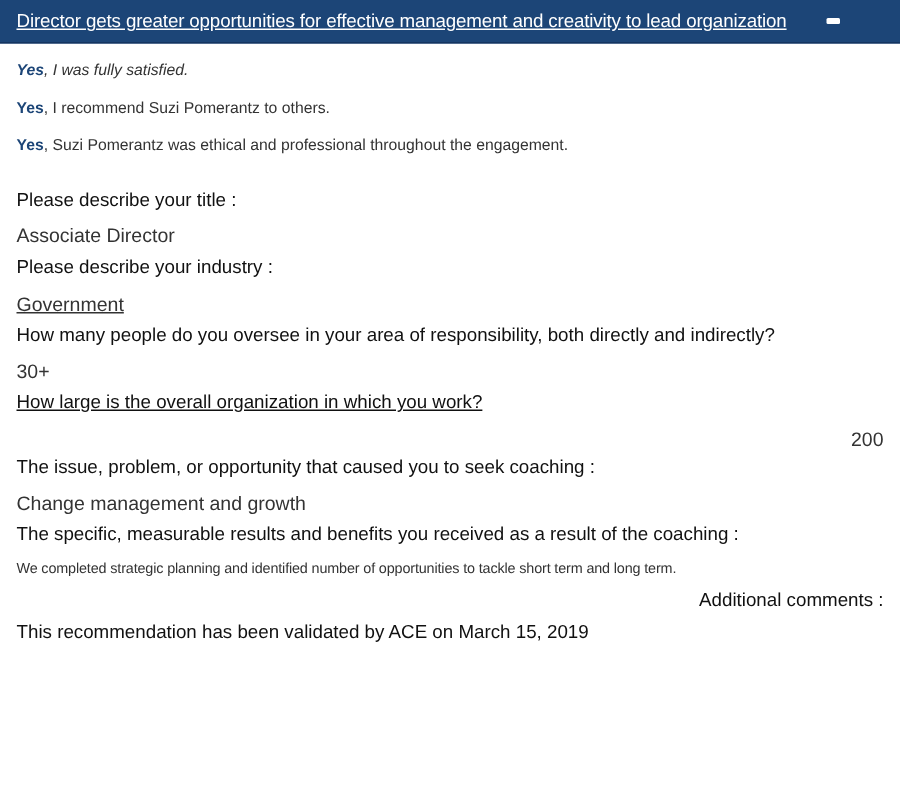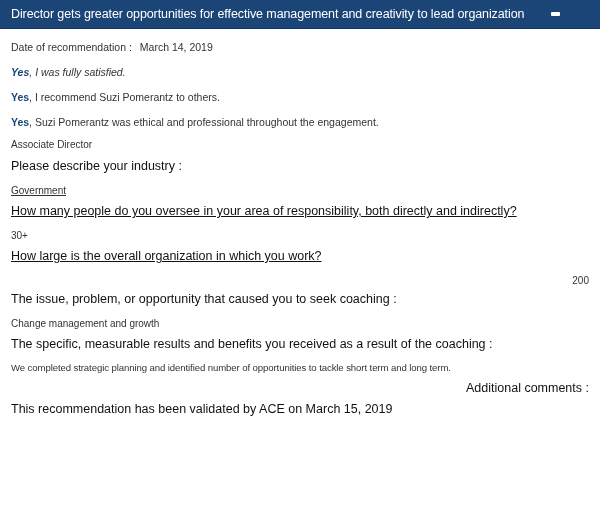--- a/index.html
+++ b/index.html
@@ -8,42 +8,43 @@
     .header {
       background: #1c4577;
       color: #ffffff;
       height: 29px;
       display: flex;
       align-items: center;
       justify-content: space-between;
       padding: 0 12px 0 11px;
       box-sizing: border-box;
       border-bottom: 1px solid #143560;
+      text-decoration: underline;
     }
     .header-title { font-size: 12.5px; letter-spacing: -0.1px; white-space: nowrap; }
     .collapse-btn {
       width: 26px; height: 20px; display: flex; align-items: center; justify-content: center; cursor: pointer;
       margin-right: 20px;
     }
     .collapse-btn .bar { width: 9px; height: 4px; background: #ffffff; border-radius: 1px; }
     .body { padding: 0 11px; }
     .date-row { font-size: 10.5px; color: #333; margin-top: 11px; height: 14px; line-height: 14px; }
     .date-row .gap { display: inline-block; width: 8px; }
     .yes-row { font-size: 10.5px; color: #333; height: 14px; line-height: 14px; }
     .yes-row .yes { color: #1c4577; font-weight: bold; }
     .yes1 { margin-top: 11px; font-style: italic; }
     .yes2 { margin-top: 11px; }
     .yes3 { margin-top: 11px; }
     .q { font-size: 12.5px; color: #111; height: 16px; line-height: 16px; white-space: nowrap; }
-    .a { font-size: 10px; color: #333; height: 14px; line-height: 14px; white-space: nowrap; }
+    .a { font-size: 13px; color: #333; height: 14px; line-height: 14px; white-space: nowrap; }
     .q1 { margin-top: 21px; }
     .a1 { margin-top: 9px; }
     .q2 { margin-top: 6px; }
     .a2 { margin-top: 10px; text-decoration: underline; }
-    .q3 { margin-top: 5px; text-decoration: underline; }
+    .q3 { margin-top: 5px; }
     .a3 { margin-top: 10px; }
     .q4 { margin-top: 5px; text-decoration: underline; }
     .a4 { margin-top: 10px; text-align: right; }
     .q5 { margin-top: 3px; }
     .a5 { margin-top: 10px; }
     .q6 { margin-top: 5px; }
     .a6 { margin-top: 9px; font-size: 9.6px; letter-spacing: -0.1px; }
     .q7 { margin-top: 5px; text-align: right; }
     .a7 { margin-top: 9px; font-size: 9.6px; letter-spacing: -0.15px; }
     .validated { margin-top: 5px; font-size: 12.5px; color: #111; height: 16px; line-height: 16px; }
@@ -53,34 +54,32 @@
 
 <div class="panel">
   <div class="header">
     <span class="header-title">Director gets greater opportunities for effective management and creativity to lead organization</span>
     <span class="collapse-btn">
       <span class="bar"></span>
     </span>
   </div>
 
   <div class="body">
-    <div class="date-row">
-      <span>Date of recommendation :</span><span class="gap"></span><span>March 14, 2019</span>
-    </div>
 
     <div class="yes-row yes1">
       <span class="yes">Yes</span><span>, I was fully satisfied.</span>
     </div>
     <div class="yes-row yes2">
       <span class="yes">Yes</span><span>, I recommend Suzi Pomerantz to others.</span>
     </div>
     <div class="yes-row yes3">
       <span class="yes">Yes</span><span>, Suzi Pomerantz was ethical and professional throughout the engagement.</span>
     </div>
 
+    <div class="q q1">Please describe your title :</div>
     <div class="a a1">Associate Director</div>
 
     <div class="q q2">Please describe your industry :</div>
     <div class="a a2">Government</div>
 
     <div class="q q3">How many people do you oversee in your area of responsibility, both directly and indirectly?</div>
     <div class="a a3">30+</div>
 
     <div class="q q4">How large is the overall organization in which you work?</div>
     <div class="a a4">200</div>

